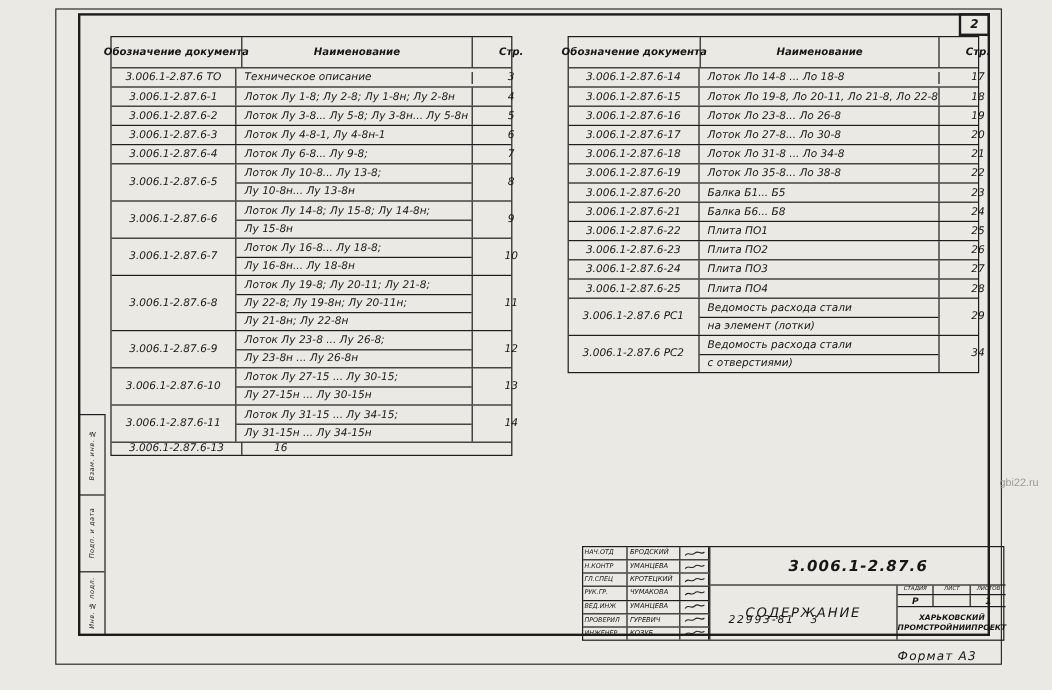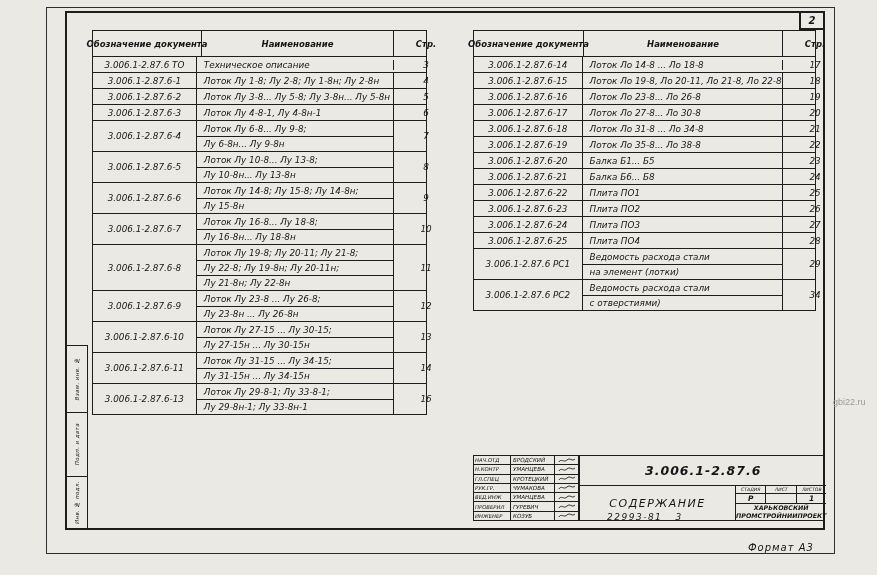--- a/index.html
+++ b/index.html
@@ -44,21 +44,21 @@
   #tbl-right .name-line { height:15px; }
   
   .margin-stamps { position:absolute; left:65px; top:345px; width:23px; height:185px;
                    border:1.4px solid #1d1d1d; display:flex; flex-direction:column; }
   .margin-box { border-bottom:1.2px solid #1d1d1d; display:flex; align-items:center;
                 justify-content:center; }
   .margin-box:last-child { border-bottom:none; }
   .margin-box span { writing-mode:vertical-rl; transform:rotate(180deg);
                      font-size:5.5px; letter-spacing:0.4px; white-space:nowrap; color:#222; }
   
-  .titleblock { position:absolute; left:473px; top:455px; width:352px; height:66px;
+  .titleblock { position:absolute; left:485px; top:455px; width:352px; height:79px;
                 border:1.8px solid #1d1d1d; display:flex; }
   .sig-area { width:124px; border-right:1.4px solid #1d1d1d; display:flex; flex-direction:column; }
   .sig-row { flex:1; display:flex; border-bottom:1px solid #1d1d1d; }
   .sig-row:last-child { border-bottom:none; }
   .sig-role { width:36px; font-size:5.3px; display:flex; align-items:center; padding-left:1px;
               text-transform:uppercase; white-space:nowrap; overflow:hidden; }
   .sig-name { width:44px; border-left:1px solid #1d1d1d; font-size:5.6px; display:flex;
               align-items:center; padding-left:2px; text-transform:uppercase; white-space:nowrap; overflow:hidden; }
   .sig-sign { width:24px; border-left:1px solid #1d1d1d; display:flex; align-items:center; justify-content:center; }
   .sig-date { flex:1; border-left:1px solid #1d1d1d; }
@@ -132,21 +132,20 @@
           <div class="cell cell-des">3.006.1-2.87.6-3</div>
           <div class="cell cell-name">
             <div class="name-line">Лоток Лу 4-8-1, Лу 4-8н-1</div>
           </div>
           <div class="cell cell-page">6</div>
         </div>
         <div class="trow">
           <div class="cell cell-des">3.006.1-2.87.6-4</div>
           <div class="cell cell-name">
             <div class="name-line">Лоток Лу 6-8... Лу 9-8;</div>
-            <div class="name-line">Лу 6-8н... Лу 9-8н</div>
           </div>
           <div class="cell cell-page">7</div>
         </div>
         <div class="trow">
           <div class="cell cell-des">3.006.1-2.87.6-5</div>
           <div class="cell cell-name">
             <div class="name-line">Лоток Лу 10-8... Лу 13-8;</div>
             <div class="name-line">Лу 10-8н... Лу 13-8н</div>
           </div>
           <div class="cell cell-page">8</div>
@@ -195,24 +194,20 @@
         <div class="trow">
           <div class="cell cell-des">3.006.1-2.87.6-11</div>
           <div class="cell cell-name">
             <div class="name-line">Лоток Лу 31-15 ... Лу 34-15;</div>
             <div class="name-line">Лу 31-15н ... Лу 34-15н</div>
           </div>
           <div class="cell cell-page">14</div>
         </div>
         <div class="trow">
           <div class="cell cell-des">3.006.1-2.87.6-13</div>
-          <div class="cell cell-name">
-            <div class="name-line">Лоток Лу 29-8-1; Лу 33-8-1;</div>
-            <div class="name-line">Лу 29-8н-1; Лу 33-8н-1</div>
-          </div>
           <div class="cell cell-page">16</div>
         </div>
       </div>
   </div>
 
   <div class="doc-table" id="tbl-right">
     <div class="thead">
       <div class="cell cell-des h-des">Обозначение документа</div>
       <div class="cell cell-name h-name" style="align-items:center;justify-content:center;flex-direction:row;">Наименование</div>
       <div class="cell cell-page h-page">Стр.</div>

